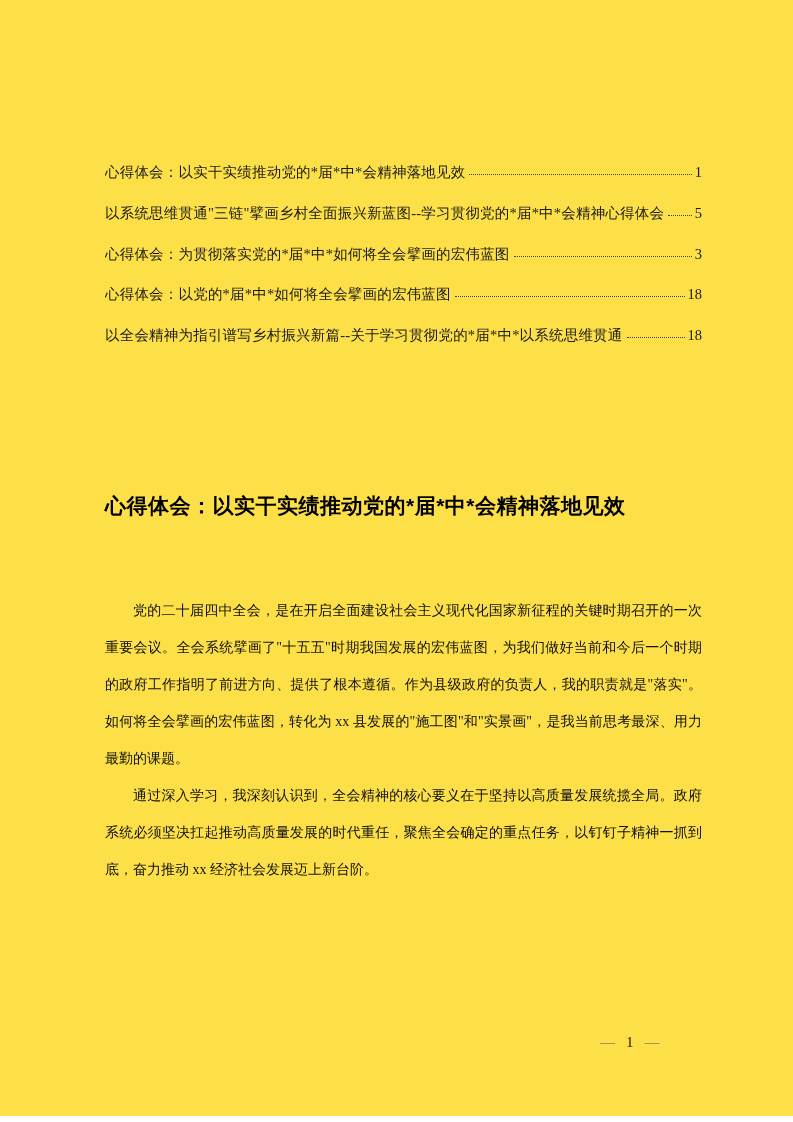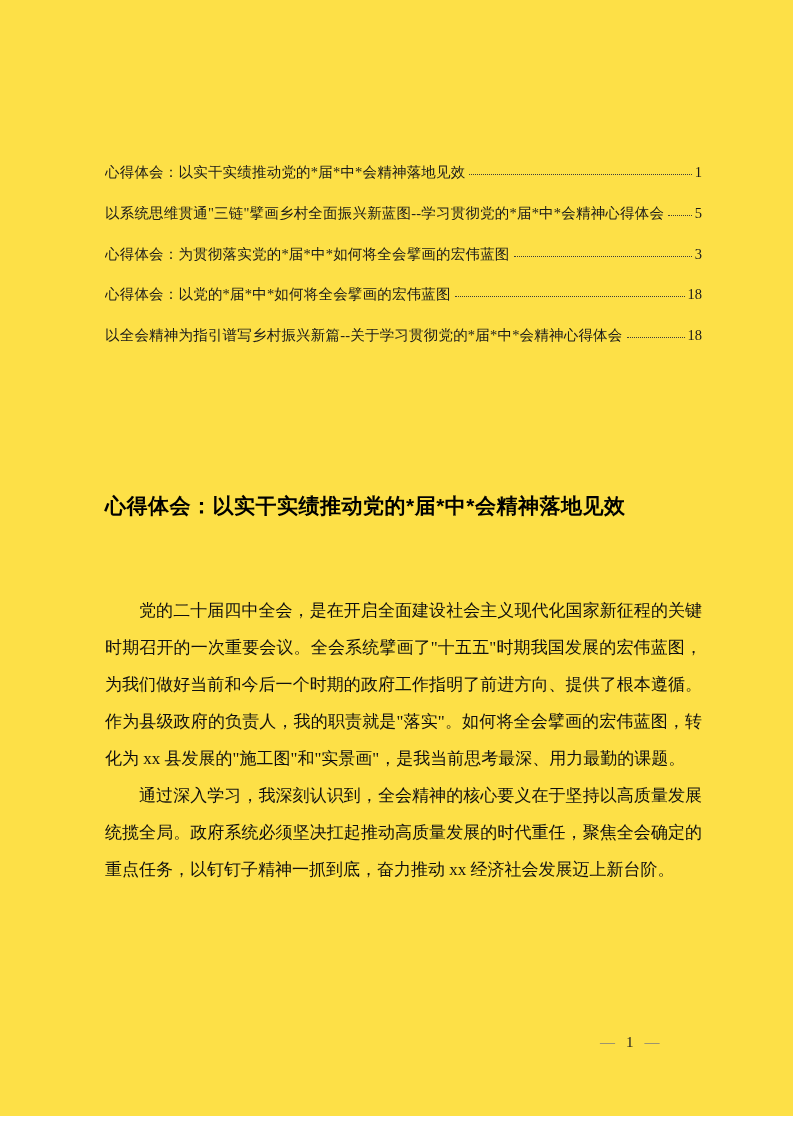--- a/index.html
+++ b/index.html
@@ -64,21 +64,21 @@
     letter-spacing: 0.5px;
     color: #000000;
   }
 
   
   .article-body {
     position: absolute;
     left: 105px;
     top: 592px;
     width: 597px;
-    font-size: 17px;
+    font-size: 14px;
     line-height: 37px;
     text-align: justify;
     color: #0f0f0f;
   }
   .article-body p {
     margin: 0;
     text-indent: 2em;
   }
 
   
@@ -120,21 +120,21 @@
       <span class="toc-title">心得体会：为贯彻落实党的*届*中*如何将全会擘画的宏伟蓝图</span>
       <span class="toc-leader"></span>
       <span class="toc-page">3</span>
     </div>
     <div class="toc-item">
       <span class="toc-title">心得体会：以党的*届*中*如何将全会擘画的宏伟蓝图</span>
       <span class="toc-leader"></span>
       <span class="toc-page">18</span>
     </div>
     <div class="toc-item">
-      <span class="toc-title">以全会精神为指引谱写乡村振兴新篇--关于学习贯彻党的*届*中*会精神心得体会</span>
+      <span class="toc-title">以全会精神为指引谱写乡村振兴新篇--关于学习贯彻党的*届*中*以系统思维贯通</span>
       <span class="toc-leader"></span>
       <span class="toc-page">18</span>
     </div>
   </nav>
 
   <h1 class="article-title">心得体会：以实干实绩推动党的*届*中*会精神落地见效</h1>
 
   <div class="article-body">
     <p>党的二十届四中全会，是在开启全面建设社会主义现代化国家新征程的关键时期召开的一次重要会议。全会系统擘画了"十五五"时期我国发展的宏伟蓝图，为我们做好当前和今后一个时期的政府工作指明了前进方向、提供了根本遵循。作为县级政府的负责人，我的职责就是"落实"。如何将全会擘画的宏伟蓝图，转化为 xx 县发展的"施工图"和"实景画"，是我当前思考最深、用力最勤的课题。</p>
     <p>通过深入学习，我深刻认识到，全会精神的核心要义在于坚持以高质量发展统揽全局。政府系统必须坚决扛起推动高质量发展的时代重任，聚焦全会确定的重点任务，以钉钉子精神一抓到底，奋力推动 xx 经济社会发展迈上新台阶。</p>

